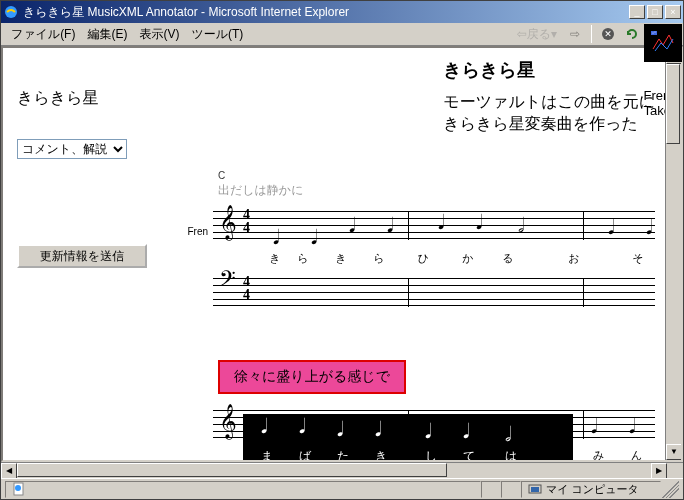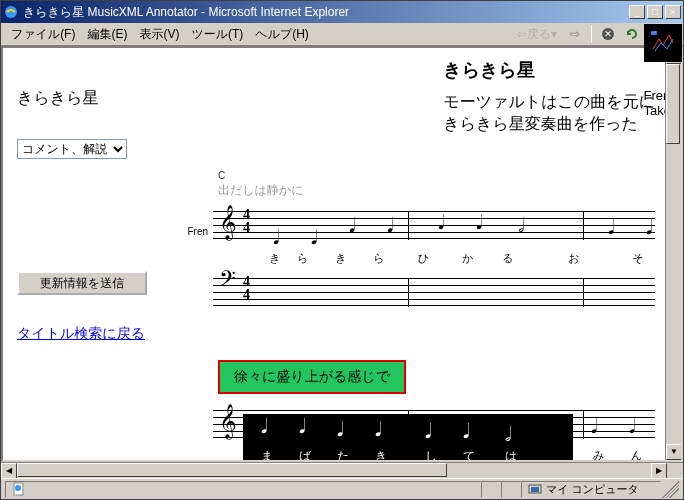--- a/index.html
+++ b/index.html
@@ -16,21 +16,21 @@
   .toolbar-right { display: flex; align-items: center; gap: 4px; padding-right: 4px; }
   .toolbar-btn { width: 20px; height: 20px; display: flex; align-items: center; justify-content: center; cursor: pointer; }
   .toolbar-btn.disabled { opacity: 0.4; cursor: default; }
   .toolbar-sep { width: 1px; height: 18px; background: #808080; border-right: 1px solid #fff; margin: 0 2px; }
   .ie-logo { width: 38px; height: 38px; background: #000; display: flex; align-items: center; justify-content: center; position: absolute; right: 2px; top: 24px; z-index: 5; }
   .content-area { flex: 1; display: flex; background: #fff; border: 2px inset #d4d0c8; margin: 0; overflow: hidden; position: relative; }
   .viewport { flex: 1; display: flex; overflow: hidden; }
   .sidebar { width: 165px; padding: 40px 14px 10px 14px; background: #fff; border-right: 0; }
   .sidebar-title { font-size: 16px; margin-bottom: 30px; }
   .sidebar select { width: 110px; font-size: 12px; background: #fff; border: 1px solid #7f9db9; height: 20px; }
-  .update-btn { margin-top: 112px; width: 130px; height: 24px; font-size: 12px; background: #d4d0c8; border: 2px outset #fff; cursor: pointer; }
+  .update-btn { margin-top: 85px; width: 130px; height: 24px; font-size: 12px; background: #d4d0c8; border: 2px outset #fff; cursor: pointer; }
   .back-link { display: block; margin-top: 30px; color: #0000ee; text-decoration: underline; font-size: 14px; cursor: pointer; }
   .main { flex: 1; background: #fff; position: relative; overflow: hidden; padding: 10px 0 0 0; }
   .song-header { position: absolute; right: 10px; top: 10px; text-align: left; }
   .song-title-main { font-size: 18px; font-weight: bold; }
   .song-sub { font-size: 16px; margin-top: 9px; line-height: 1.4; }
   .song-right { position: absolute; right: -6px; top: 40px; font-size: 13px; text-align: left; }
   .gray-note { position: absolute; right: 10px; top: 95px; font-size: 12px; color: #999; line-height: 1.5; text-align: left; }
   .score { margin-top: 110px; }
   .staff-group { position: relative; margin-bottom: 30px; }
   .marking { font-size: 12px; color: #999; margin-left: 50px; margin-bottom: 6px; }
@@ -41,21 +41,21 @@
   .staff-lines div:last-child { border-bottom: 1px solid #000; }
   .instrument-label { position: absolute; left: -45px; top: 45px; font-size: 10px; width: 40px; text-align: right; }
   .clef { position: absolute; left: 6px; font-size: 30px; line-height: 1; }
   .treble { top: 2px; }
   .bass { top: -4px; font-size: 26px; }
   .timesig { position: absolute; left: 30px; top: 3px; font-size: 14px; font-weight: bold; line-height: 0.95; font-family: serif; }
   .notes-row { position: absolute; left: 50px; right: 10px; top: 0; height: 44px; }
   .note { position: absolute; font-size: 20px; line-height: 1; }
   .lyrics { display: flex; margin-left: 60px; margin-top: 2px; font-size: 11px; }
   .lyrics span { display: inline-block; text-align: center; }
-  .annotation-box { border: 2px solid #d00; padding: 6px 14px; font-size: 14px; display: inline-block; margin-left: 50px; margin-top: 14px; margin-bottom: 6px; background: #22c55e; }
+  .annotation-box { border: 2px solid #d00; padding: 6px 14px; font-size: 14px; display: inline-block; margin-left: 50px; margin-top: 14px; margin-bottom: 6px; background: #ec4899; }
   .highlight-region { position: absolute; background: #000; z-index: 1; }
   .highlight-region .note, .highlight-region .lyric-hl { color: #fff; }
   .lyric-hl { position: absolute; font-size: 12px; }
   .vscroll { width: 16px; background: #d4d0c8; border-left: 1px solid #808080; position: relative; }
   .vscroll .sbtn { width: 16px; height: 16px; background: #d4d0c8; border: 1px solid #fff; border-right-color: #404040; border-bottom-color: #404040; font-size: 8px; text-align: center; line-height: 14px; cursor: pointer; }
   .vscroll .thumb { position: absolute; top: 16px; width: 14px; left: 0; height: 80px; background: #d4d0c8; border: 1px solid #fff; border-right-color: #404040; border-bottom-color: #404040; cursor: pointer; }
   .vscroll .down { position: absolute; bottom: 0; }
   .hscroll { height: 16px; background: #d4d0c8; display: flex; border-top: 1px solid #808080; }
   .hscroll .sbtn { width: 16px; height: 16px; background: #d4d0c8; border: 1px solid #fff; border-right-color: #404040; border-bottom-color: #404040; font-size: 8px; text-align: center; line-height: 14px; cursor: pointer; }
   .hscroll .track { flex: 1; position: relative; }
@@ -82,21 +82,20 @@
       <div class="winbtn">□</div>
       <div class="winbtn">×</div>
     </div>
   </div>
 
   <div class="menubar" style="position:relative">
     <span class="menuitem">ファイル(F)</span>
     <span class="menuitem">編集(E)</span>
     <span class="menuitem">表示(V)</span>
     <span class="menuitem">ツール(T)</span>
-    <span class="menuitem">ヘルプ(H)</span>
     <span class="spacer"></span>
     <div class="toolbar-right">
       <div class="toolbar-btn disabled" style="width:auto;padding:0 4px;color:#808080">⇦ <span>戻る</span> ▾</div>
       <div class="toolbar-btn disabled">⇨</div>
       <div class="toolbar-sep"></div>
       <div class="toolbar-btn">
           <svg width="14" height="14" viewBox="0 0 14 14">
             <circle cx="7" cy="7" r="6" fill="#555"></circle>
             <text x="7" y="10" text-anchor="middle" fill="#fff" font-size="9">✕</text>
           </svg>
@@ -127,21 +126,20 @@
   </div>
 
   <div class="content-area">
     <div class="viewport">
       <div class="sidebar">
         <div class="sidebar-title">きらきら星</div>
         <select>
           <option>コメント、解説</option>
         </select>
         <button class="update-btn">更新情報を送信</button>
-        <a class="back-link">タイトル検索に戻る</a>
       </div>
 
       <div class="main">
         <div class="song-header">
           <div class="song-title-main">きらきら星</div>
           <div class="song-sub">
             <div>モーツァルトはこの曲を元に</div>
             <div>きらきら星変奏曲を作った</div>
           </div>
         </div>

